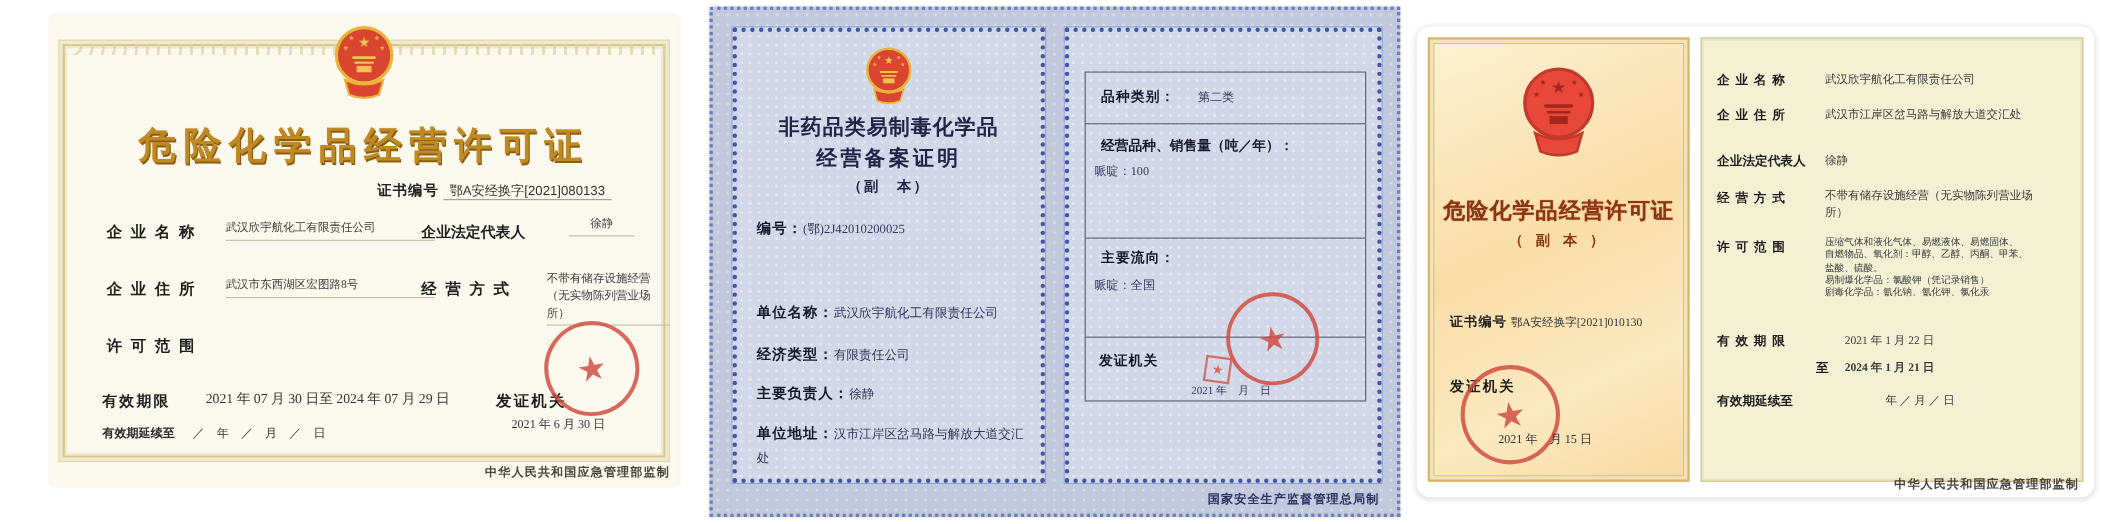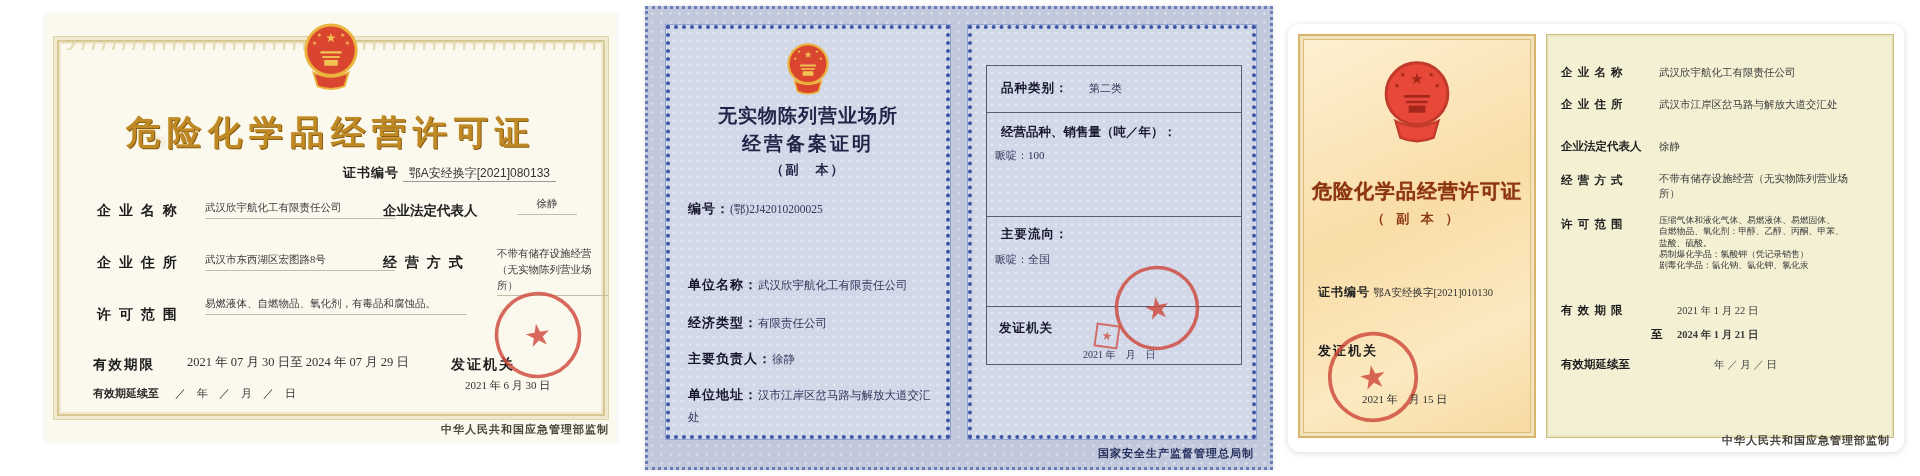--- a/index.html
+++ b/index.html
@@ -122,21 +122,20 @@
     <div class="abs fv" style="left:160px; top:186px; width:190px;">武汉欣宇航化工有限责任公司</div>
     <div class="abs fl7" style="left:338px; top:188px;">企业法定代表人</div>
     <div class="abs fv" style="left:472px; top:182px; width:60px; text-align:center;">徐静</div>
 
     <div class="abs fl" style="left:52px; top:240px;">企 业 住 所</div>
     <div class="abs fv" style="left:160px; top:238px; width:190px;">武汉市东西湖区宏图路8号</div>
     <div class="abs fl" style="left:338px; top:240px;">经 营 方 式</div>
     <div class="abs fv" style="left:452px; top:232px; width:112px;">不带有储存设施经营（无实物陈列营业场所）</div>
 
     <div class="abs fl" style="left:52px; top:292px;">许 可 范 围</div>
-    <div class="abs fv" style="left:160px; top:282px; width:262px;">易燃液体、自燃物品、氧化剂，有毒品和腐蚀品。</div>
 
     <div class="abs fl" style="left:48px; top:342px; font-size:13.5px;">有效期限</div>
     <div class="abs small-date" style="left:142px; top:340px; font-size:12.5px;">2021 年 07 月 30 日至 2024 年 07 月 29 日</div>
     <div class="abs fl" style="left:406px; top:342px; font-size:14px;">发证机关</div>
 
     <div class="abs" style="left:48px; top:372px; font-size:11px; font-weight:bold; color:#2a2a2a;">有效期延续至</div>
     <div class="abs small-date" style="left:130px; top:372px;">／　年　／　月　／　日</div>
 
     <div class="abs seal" style="left:448px; top:276px; width:90px; height:90px;">
       <svg viewBox="0 0 100 100">
@@ -159,21 +158,21 @@
           <text x="20" y="16" font-size="6" fill="#f3c254" text-anchor="middle">★</text>
           <text x="44" y="16" font-size="6" fill="#f3c254" text-anchor="middle">★</text>
           <text x="15" y="25" font-size="6" fill="#f3c254" text-anchor="middle">★</text>
           <text x="49" y="25" font-size="6" fill="#f3c254" text-anchor="middle">★</text>
           <rect x="21" y="31" width="22" height="2.5" rx="1" fill="#f3c254"></rect>
           <rect x="23" y="36" width="18" height="2" fill="#f3c254"></rect>
           <rect x="25" y="40" width="14" height="6" fill="#f3c254"></rect>
           <path d="M14 53 Q32 62 50 53 L46 67 Q32 73 18 67 Z" fill="#d9452f" stroke="#e9b33c" stroke-width="2"></path>
         </svg>
       </div>
-      <div class="abs cm-title cm-t1">无实物陈列营业场所</div>
+      <div class="abs cm-title cm-t1">非药品类易制毒化学品</div>
       <div class="abs cm-title cm-t2">经营备案证明</div>
       <div class="abs cm-title cm-t3">（副　本）</div>
 
       <div class="abs cm-row" style="top:168px;">
         <b>编号：</b><span>(鄂)2J42010200025</span>
       </div>
       <div class="abs cm-row" style="top:244px;">
         <b>单位名称：</b><span>武汉欣宇航化工有限责任公司</span>
       </div>
       <div class="abs cm-row" style="top:282px;">

